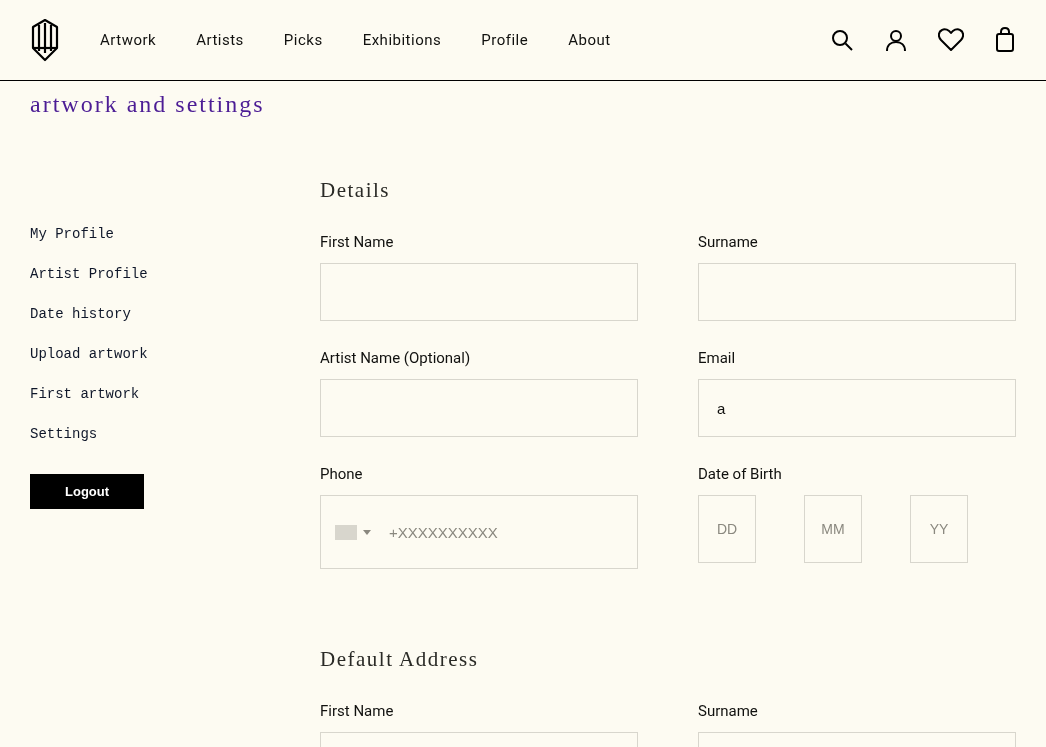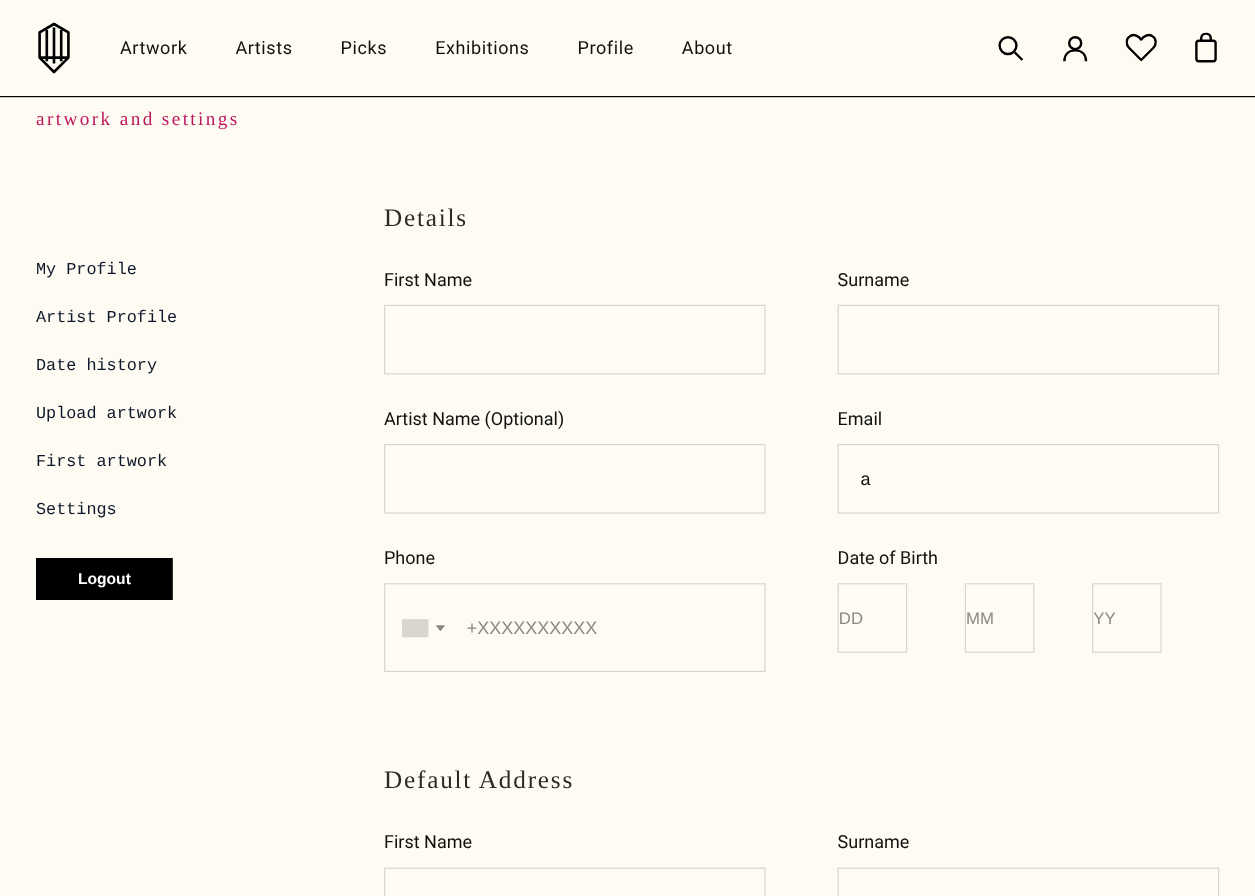--- a/index.html
+++ b/index.html
@@ -41,23 +41,23 @@
     background: none;
     border: none;
     cursor: pointer;
     padding: 0;
     display: flex;
     align-items: center;
   }
   .breadcrumb {
     padding: 10px 30px 0 30px;
     font-family: Georgia, serif;
-    font-size: 16px;
+    font-size: 24px;
     letter-spacing: 2px;
-    color: #be185d;
+    color: #4c1d95;
   }
   .content {
     display: flex;
     padding: 60px 30px 0 30px;
     gap: 140px;
   }
   .sidebar {
     flex: 0 0 150px;
     padding-top: 48px;
   }
@@ -150,24 +150,24 @@
     font-size: 15px;
     color: #8a887f;
     outline: none;
   }
   .dob-row {
     display: flex;
     gap: 48px;
   }
   .dob-box {
     width: 58px;
-    height: 58px;
+    height: 68px;
     border: 1px solid #d8d6cd;
     background: #fdfbf2;
-    text-align: left;
+    text-align: center;
     font-size: 14px;
     color: #be185d;
     outline: none;
   }
   .dob-box::placeholder { color: #8a887f; }
   .phone-input::placeholder { color: #8a887f; }
 </style>
 </head>
 <body>
 

